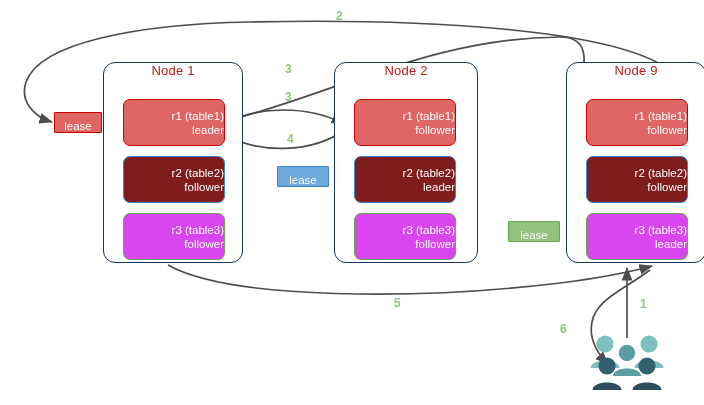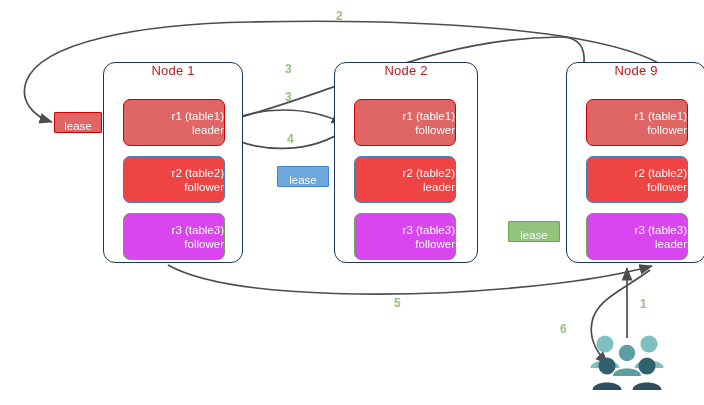--- a/index.html
+++ b/index.html
@@ -51,21 +51,21 @@
     align-items: flex-end;
     justify-content: center;
     font-size: 11.5px;
     line-height: 14px;
     color: #ffffff;
     text-align: center;
     text-shadow: 0 0 1px rgba(0,0,0,.12);
   }
   .replica .l2 { display:block; }
   .rep-red   { background: #e06666; border: 1.4px solid #cc0000; }
-  .rep-blue  { background: #ef4444; border: 1.4px solid #3d85c6; }
+  .rep-blue  { background: #7f1d1d; border: 1.4px solid #3d85c6; }
   .rep-green { background: #d946ef; border: 1.4px solid #6aa84f; }
 
   .lease {
     position: absolute;
     box-sizing: border-box;
     border-radius: 1px;
     display: flex;
     align-items: flex-end;
     justify-content: center;
     font-size: 11.5px;

